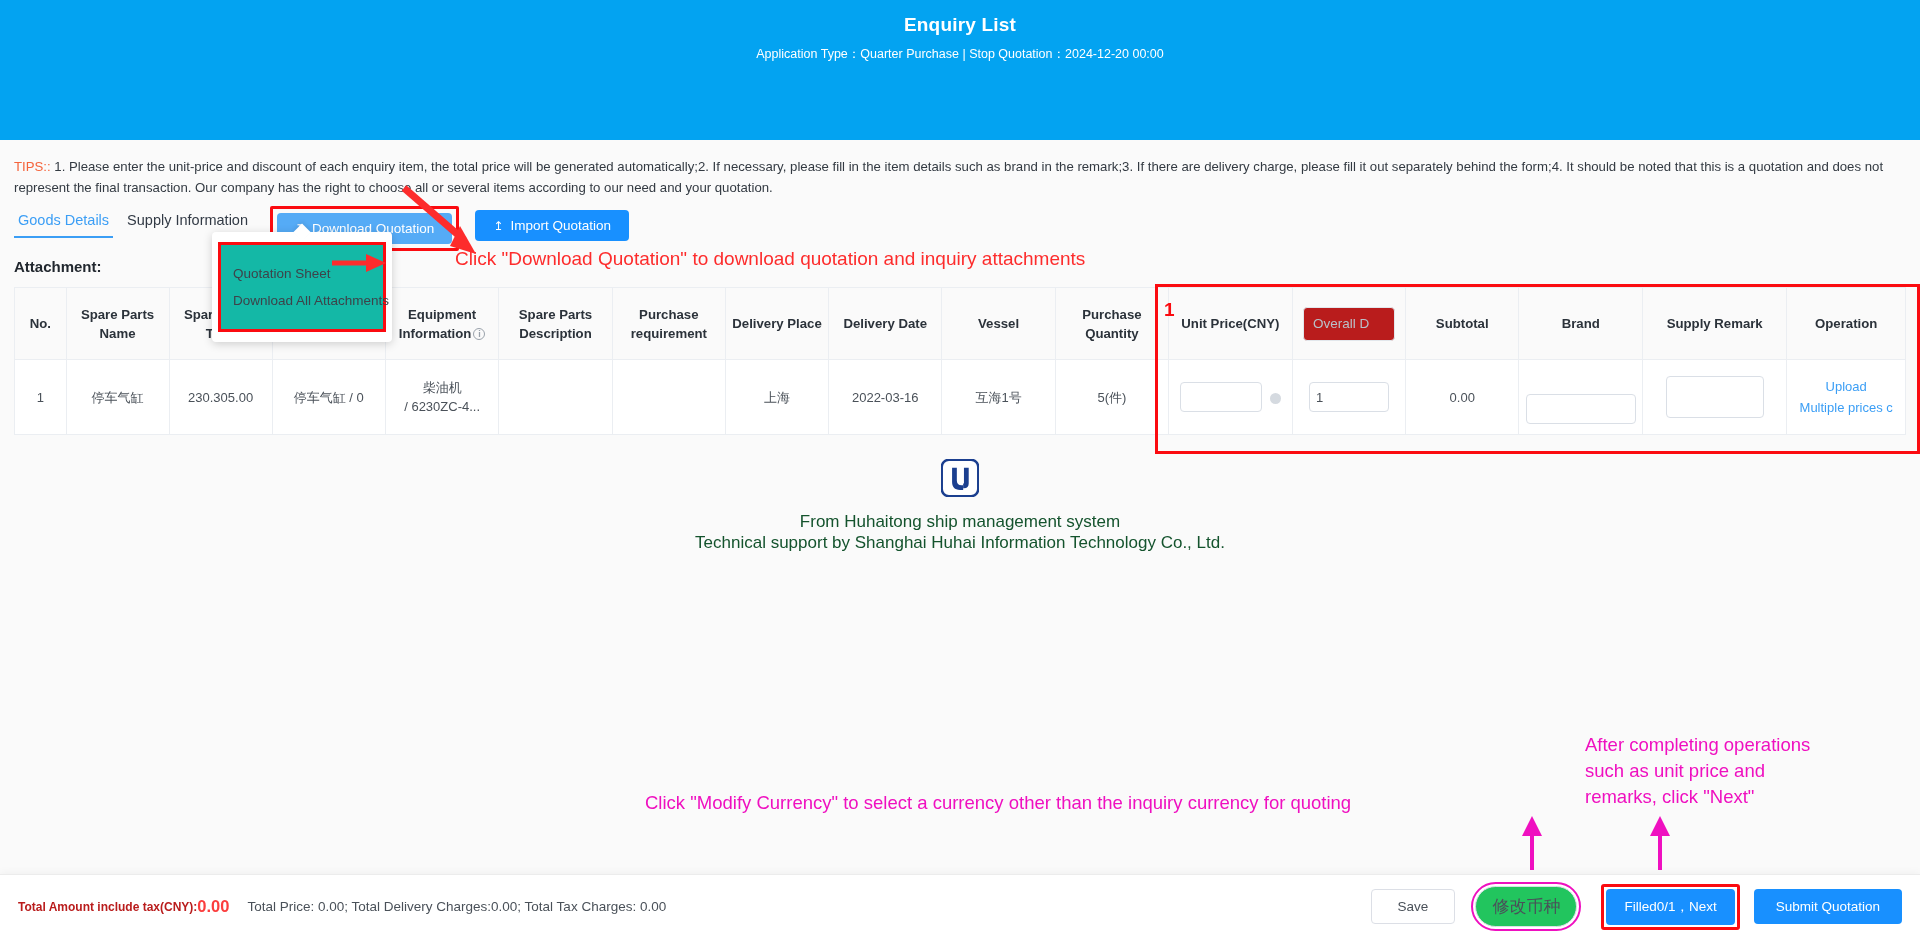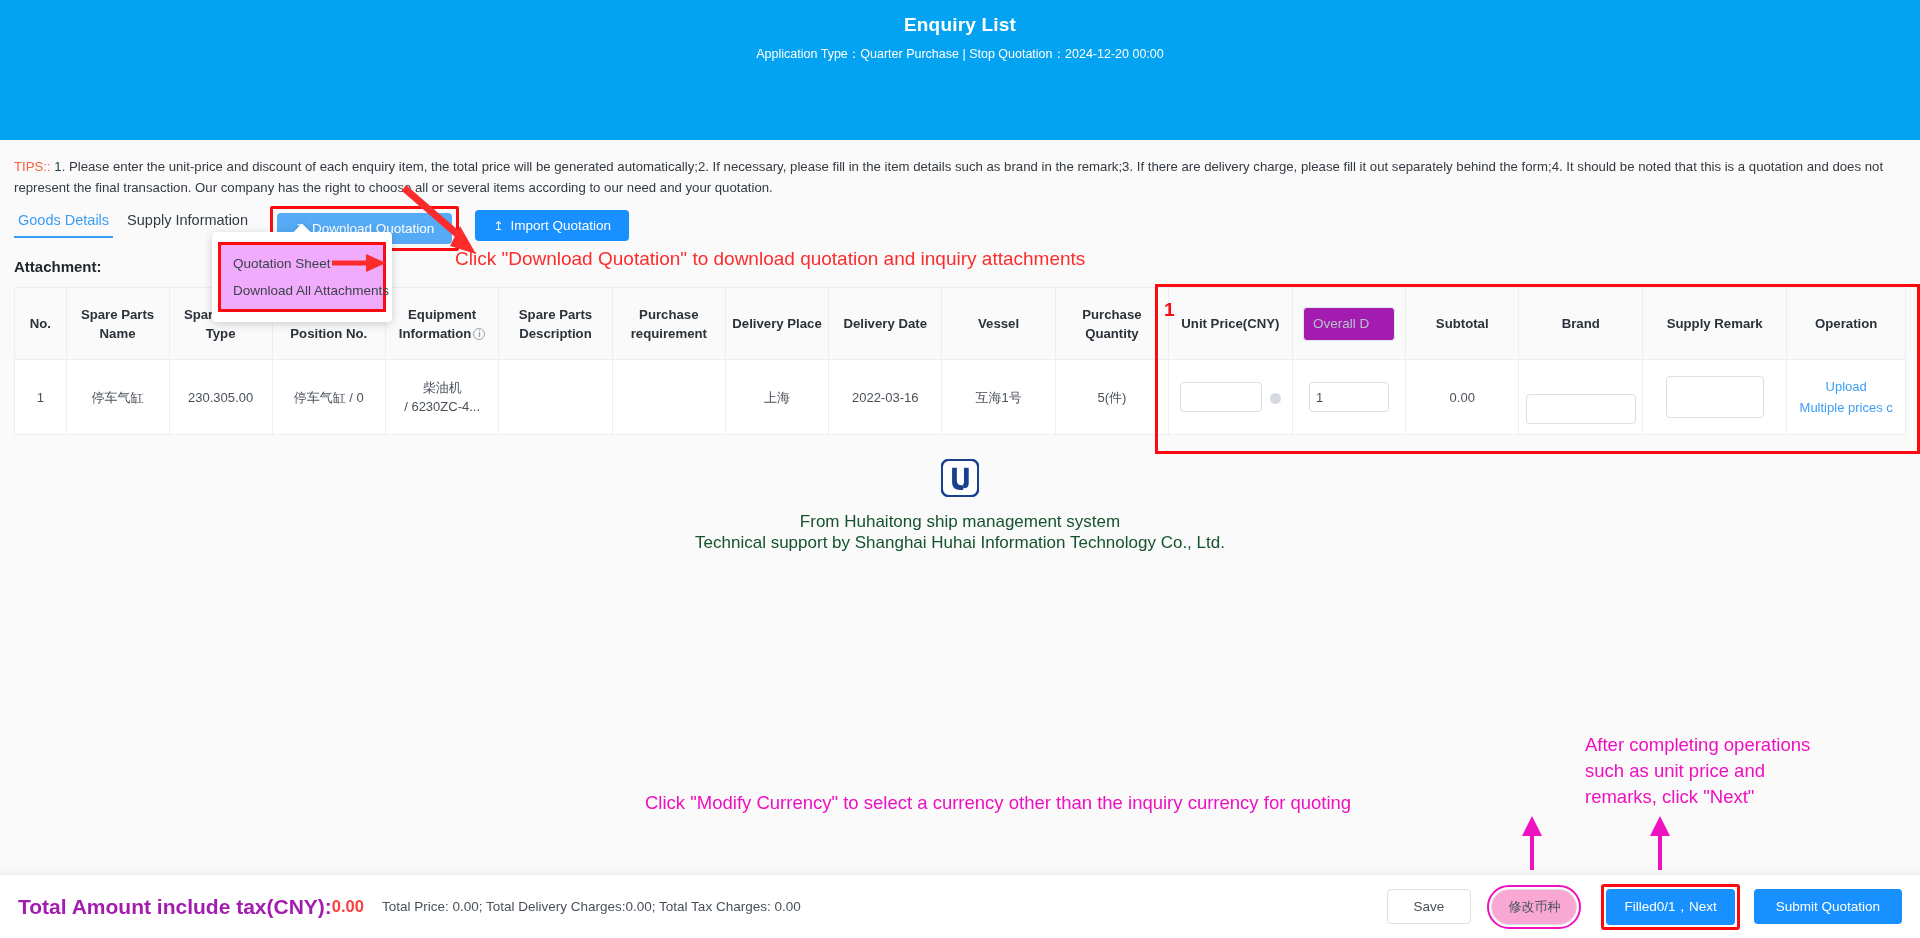--- a/index.html
+++ b/index.html
@@ -134,22 +134,22 @@
     position: absolute;
     top: -6px; left: 84px;
     width: 12px; height: 12px;
     background: #fff;
     transform: rotate(45deg);
     box-shadow: -2px -2px 4px rgba(0,0,0,.07);
   }
   .dropdown-inner {
     border: 3px solid #fb0b10;
     margin: 4px 6px;
-    padding: 5px 0;
-    background: #f0abfc;
+    padding: 15px 0;
+    background: #14b8a6;
     position: relative;
     z-index: 2;
   }
   .dropdown-item {
     padding: 6px 12px;
     font-size: 13.5px;
     color: #3d434a;
     cursor: pointer;
     white-space: nowrap;
   }
@@ -237,21 +237,21 @@
     display: inline-block;
     width: 11px; height: 11px;
     border-radius: 50%;
     background: #d5dae0;
     margin-left: 4px;
     vertical-align: middle;
   }
   .overall-btn {
     width: 92px;
     height: 34px;
-    background: #a21caf;
+    background: #b91c1c;
     border: 1px solid #e2e7ec;
     border-radius: 4px;
     color: #b9c0c8;
     font-size: 13.5px;
     text-align: left;
     padding-left: 9px;
     cursor: pointer;
     font-family: "Liberation Sans", sans-serif;
     overflow: hidden;
   }
@@ -302,23 +302,23 @@
     width: 1920px;
     height: 64px;
     background: #fff;
     border-top: 1px solid #ececec;
     display: flex;
     align-items: center;
     padding: 0 18px;
     box-shadow: 0 -2px 8px rgba(0,0,0,.04);
   }
   .total-label {
-    font-size: 21px;
+    font-size: 12px;
     font-weight: bold;
-    color: #a21caf;
+    color: #b91c1c;
   }
   .total-val {
     font-size: 16.5px;
     font-weight: bold;
     color: #fb3e3e;
   }
   .sub-totals {
     font-size: 13.5px;
     color: #4a5159;
     margin-left: 18px;
@@ -339,24 +339,24 @@
     cursor: pointer;
     font-family: "Liberation Sans", sans-serif;
   }
   .btn-currency-wrap {
     margin-left: 16px;
     border: 2.5px solid #ef10c0;
     border-radius: 30px;
     padding: 2px;
   }
   .btn-currency {
-    background: #f9a8d4;
+    background: #22c55e;
     border: 1px solid #dcdfe6;
     border-radius: 30px;
-    font-size: 13px;
+    font-size: 17px;
     color: #4a5159;
     padding: 8px 16px;
     cursor: pointer;
     font-family: "Liberation Sans", sans-serif;
   }
   .btn-next-wrap {
     margin-left: 20px;
     border: 3px solid #fb0b10;
     border-radius: 3px;
     padding: 2px;

